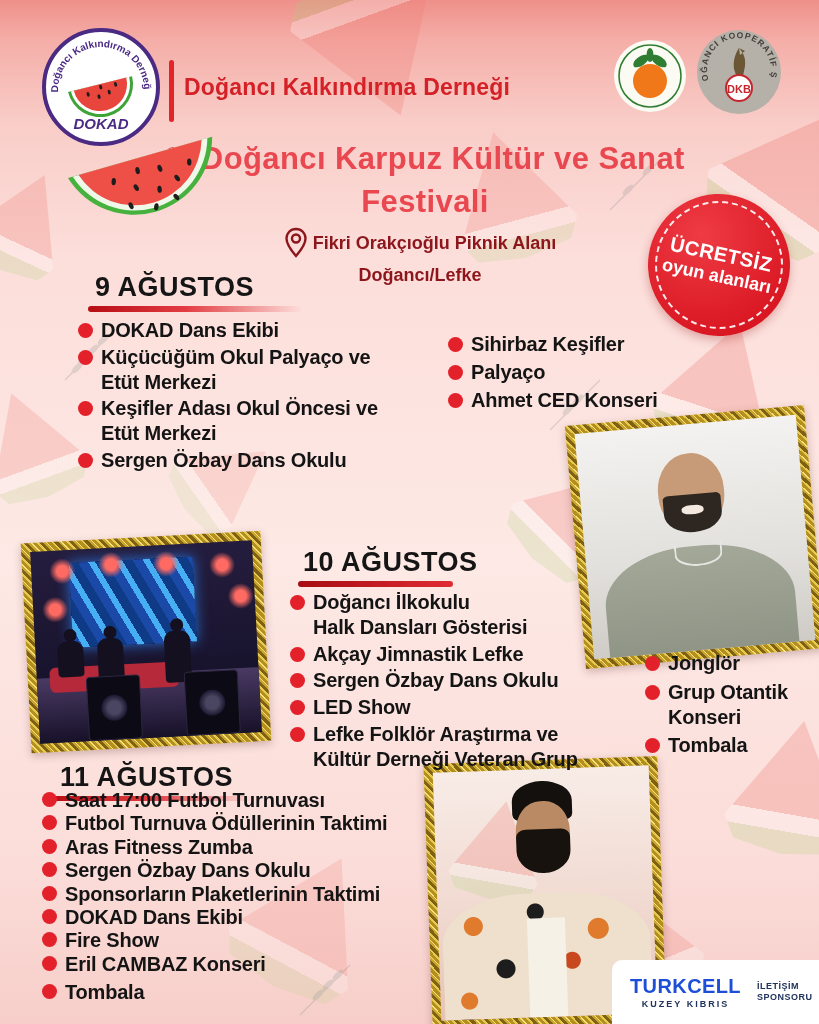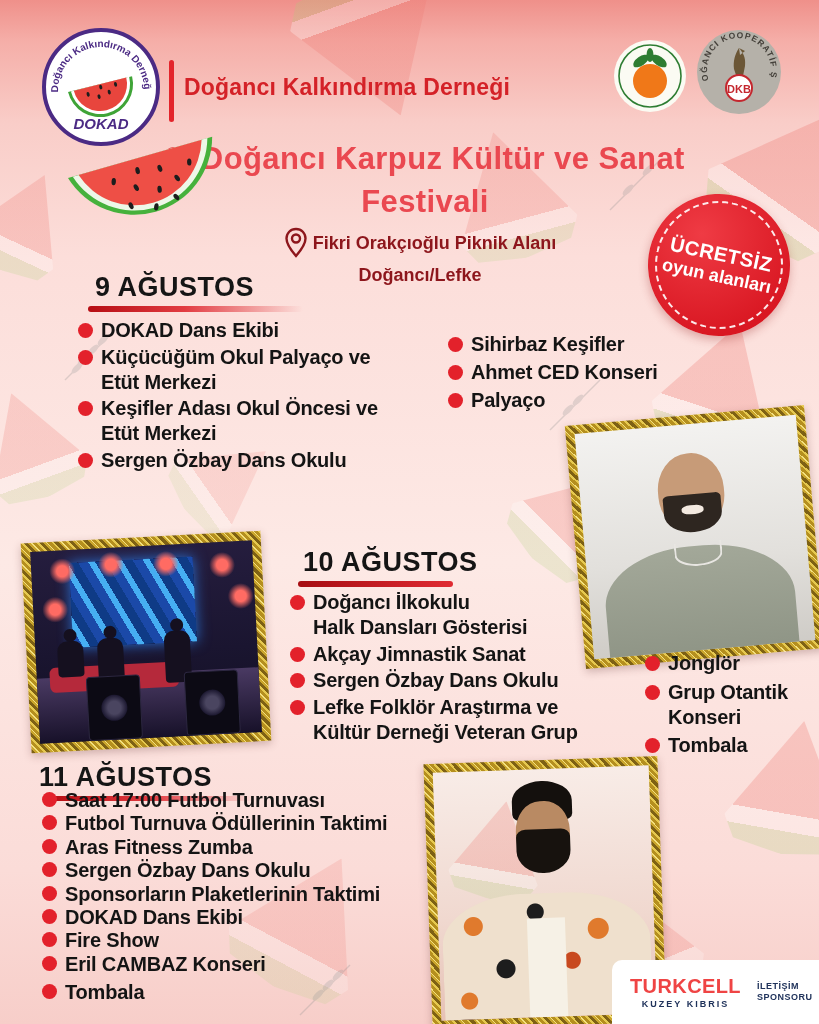--- a/index.html
+++ b/index.html
@@ -68,21 +68,21 @@
       radial-gradient(circle at 30% 60%,#1d1d1d 9px,rgba(0,0,0,0) 10px),
       radial-gradient(circle at 62% 55%,#c8491f 8px,rgba(0,0,0,0) 9px),
       radial-gradient(circle at 88% 65%,#1d1d1d 8px,rgba(0,0,0,0) 9px),
       radial-gradient(circle at 12% 85%,#e07a2d 8px,rgba(0,0,0,0) 9px),
       radial-gradient(circle at 50% 88%,#1d1d1d 9px,rgba(0,0,0,0) 10px),
       #efe0cd}
   .p2-tee{position:absolute;left:41%;bottom:0;width:18%;height:40%;background:#f6f1e6}
   .p2-arm{position:absolute;bottom:0;width:13%;height:30%;background:linear-gradient(180deg,#a5754f,#6e4a30);border-radius:40% 40% 0 0}
   
   .sponsor{position:absolute;display:flex;align-items:center;gap:8px;background:#fff;border-radius:10px 0 0 0;z-index:6;padding:8px 10px}
-  .sp-brand{font-weight:bold;color:#ef4444;font-size:20px;letter-spacing:.4px;line-height:1}
+  .sp-brand{font-weight:bold;color:#1d4ed8;font-size:20px;letter-spacing:.4px;line-height:1}
   .sp-region{font-weight:bold;color:#20335b;font-size:9px;letter-spacing:2px;text-align:center;margin-top:3px}
   .sp-div{width:2px;height:28px;background:#20335b;opacity:.7}
   .sp-role{font-weight:bold;color:#20335b;font-size:9px;letter-spacing:.5px;width:66px;line-height:1.25}
 </style>
 </head>
 <body>
 
 <div class="poster">
 
   <div class="wedge" style="left:300px;top:-30px;width:150px;height:150px;transform:rotate(160deg);opacity:.5"></div>
@@ -232,25 +232,25 @@
       </div>
   </div>
 
   <div class="list" style="left:448px;top:332px;width:290px;row-gap:3px">
     <div class="item">
         <span class="bullet"></span>
         <span class="item-text">Sihirbaz Keşifler</span>
       </div>
     <div class="item">
         <span class="bullet"></span>
+        <span class="item-text">Palyaço</span>
+      </div>
+    <div class="item">
+        <span class="bullet"></span>
         <span class="item-text">Ahmet CED Konseri</span>
-      </div>
-    <div class="item">
-        <span class="bullet"></span>
-        <span class="item-text">Palyaço</span>
       </div>
   </div>
 
   <div class="frame" style="left:26px;top:537px;width:222px;height:192px;transform:rotate(-3deg)">
     <div class="photo concert">
       <div class="led"></div>
       <span class="glow" style="left:8%;top:4%"></span>
       <span class="glow" style="left:30%;top:2%"></span>
       <span class="glow" style="left:55%;top:3%"></span>
       <span class="glow" style="left:80%;top:5%"></span>
@@ -280,25 +280,29 @@
   <div class="underline" style="left:298px;top:581px;width:155px;background:linear-gradient(90deg,#a60d12,#e02b33)"></div>
 
   <div class="list" style="left:290px;top:590px;width:350px;row-gap:2px">
     <div class="item">
         <span class="bullet"></span>
         <span class="item-text">Doğancı İlkokulu
 Halk Dansları Gösterisi</span>
       </div>
     <div class="item">
         <span class="bullet"></span>
-        <span class="item-text">Akçay Jimnastik Sanat</span>
+        <span class="item-text">Akçay Jimnastik Lefke</span>
       </div>
     <div class="item">
         <span class="bullet"></span>
         <span class="item-text">Sergen Özbay Dans Okulu</span>
+      </div>
+    <div class="item">
+        <span class="bullet"></span>
+        <span class="item-text">LED Show</span>
       </div>
     <div class="item">
         <span class="bullet"></span>
         <span class="item-text">Lefke Folklör Araştırma ve
 Kültür Derneği Veteran Grup</span>
       </div>
   </div>
 
   <div class="list" style="left:645px;top:651px;width:170px;row-gap:4px">
     <div class="item">
@@ -309,21 +313,21 @@
         <span class="bullet"></span>
         <span class="item-text">Grup Otantik
 Konseri</span>
       </div>
     <div class="item">
         <span class="bullet"></span>
         <span class="item-text">Tombala</span>
       </div>
   </div>
 
-  <div class="section-title" style="left:39px;top:762px">11 AĞUSTOS</div>
+  <div class="section-title" style="left:60px;top:762px">11 AĞUSTOS</div>
   <div class="underline" style="left:50px;top:796px;width:205px;height:5px;background:linear-gradient(90deg,#b60d13,#e23c42 50%,rgba(226,90,90,0))"></div>
 
   <div class="list" style="left:42px;top:789px;width:430px;row-gap:1px">
     <div class="item">
         <span class="bullet" style="margin-top:3px"></span>
         <span class="item-text" style="line-height:1.12">Saat 17:00 Futbol Turnuvası</span>
       </div>
     <div class="item">
         <span class="bullet" style="margin-top:3px"></span>
         <span class="item-text" style="line-height:1.12">Futbol Turnuva Ödüllerinin Taktimi</span>

